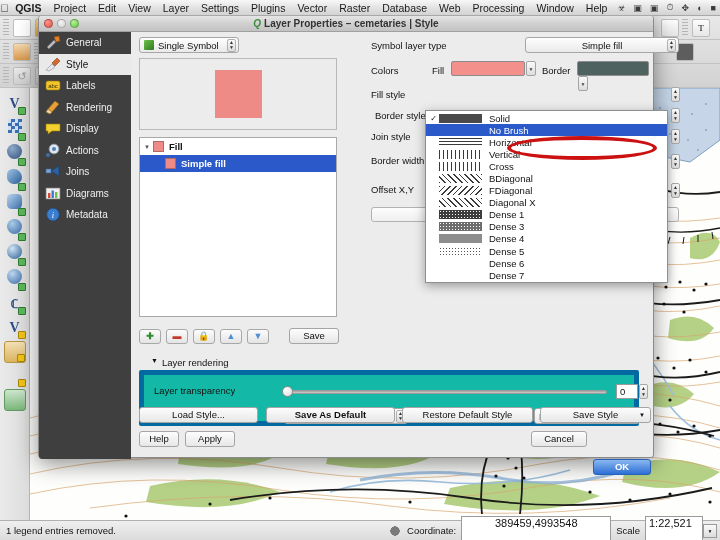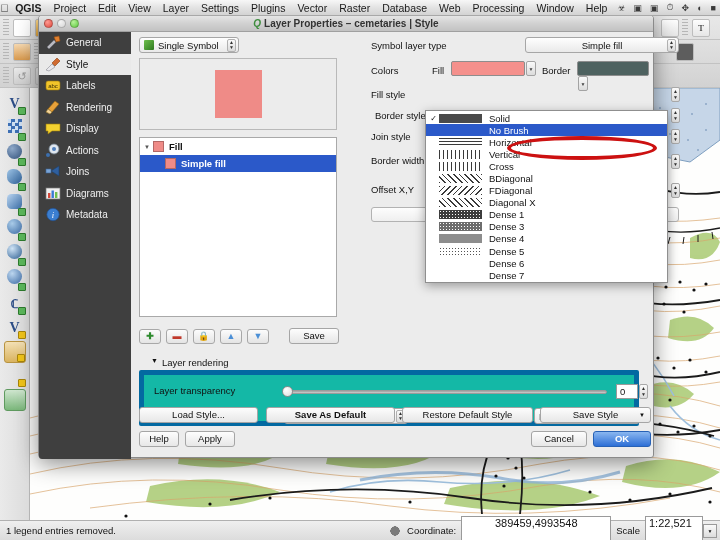--- a/index.html
+++ b/index.html
@@ -256,21 +256,21 @@
 
   
   #bottombar{ position:absolute; left:0; right:0; bottom:0; height:50px; }
   .bbtn{
     position:absolute; border:1px solid #a5a5a5; border-radius:3px;
     background:linear-gradient(to bottom,#fdfdfd,#e7e7e7);
     font-size:9.5px; color:#111; height:16px; line-height:14px; text-align:center;
   }
   .bbtn.primary{
     background:linear-gradient(to bottom,#8ab7f0,#2d6fd6);
-    border-color:#2761b5; color:#fff; font-weight:bold;
+    border-color:#2761b5; color:#fff; font-weight:bold;margin-top:28px;
   }
 </style>
 </head>
 <body>
 
 <div id="qgis">
 
   <div id="qgis-toolbar-top">
     <div class="tb-row r1">
       <div class="grip"></div>

